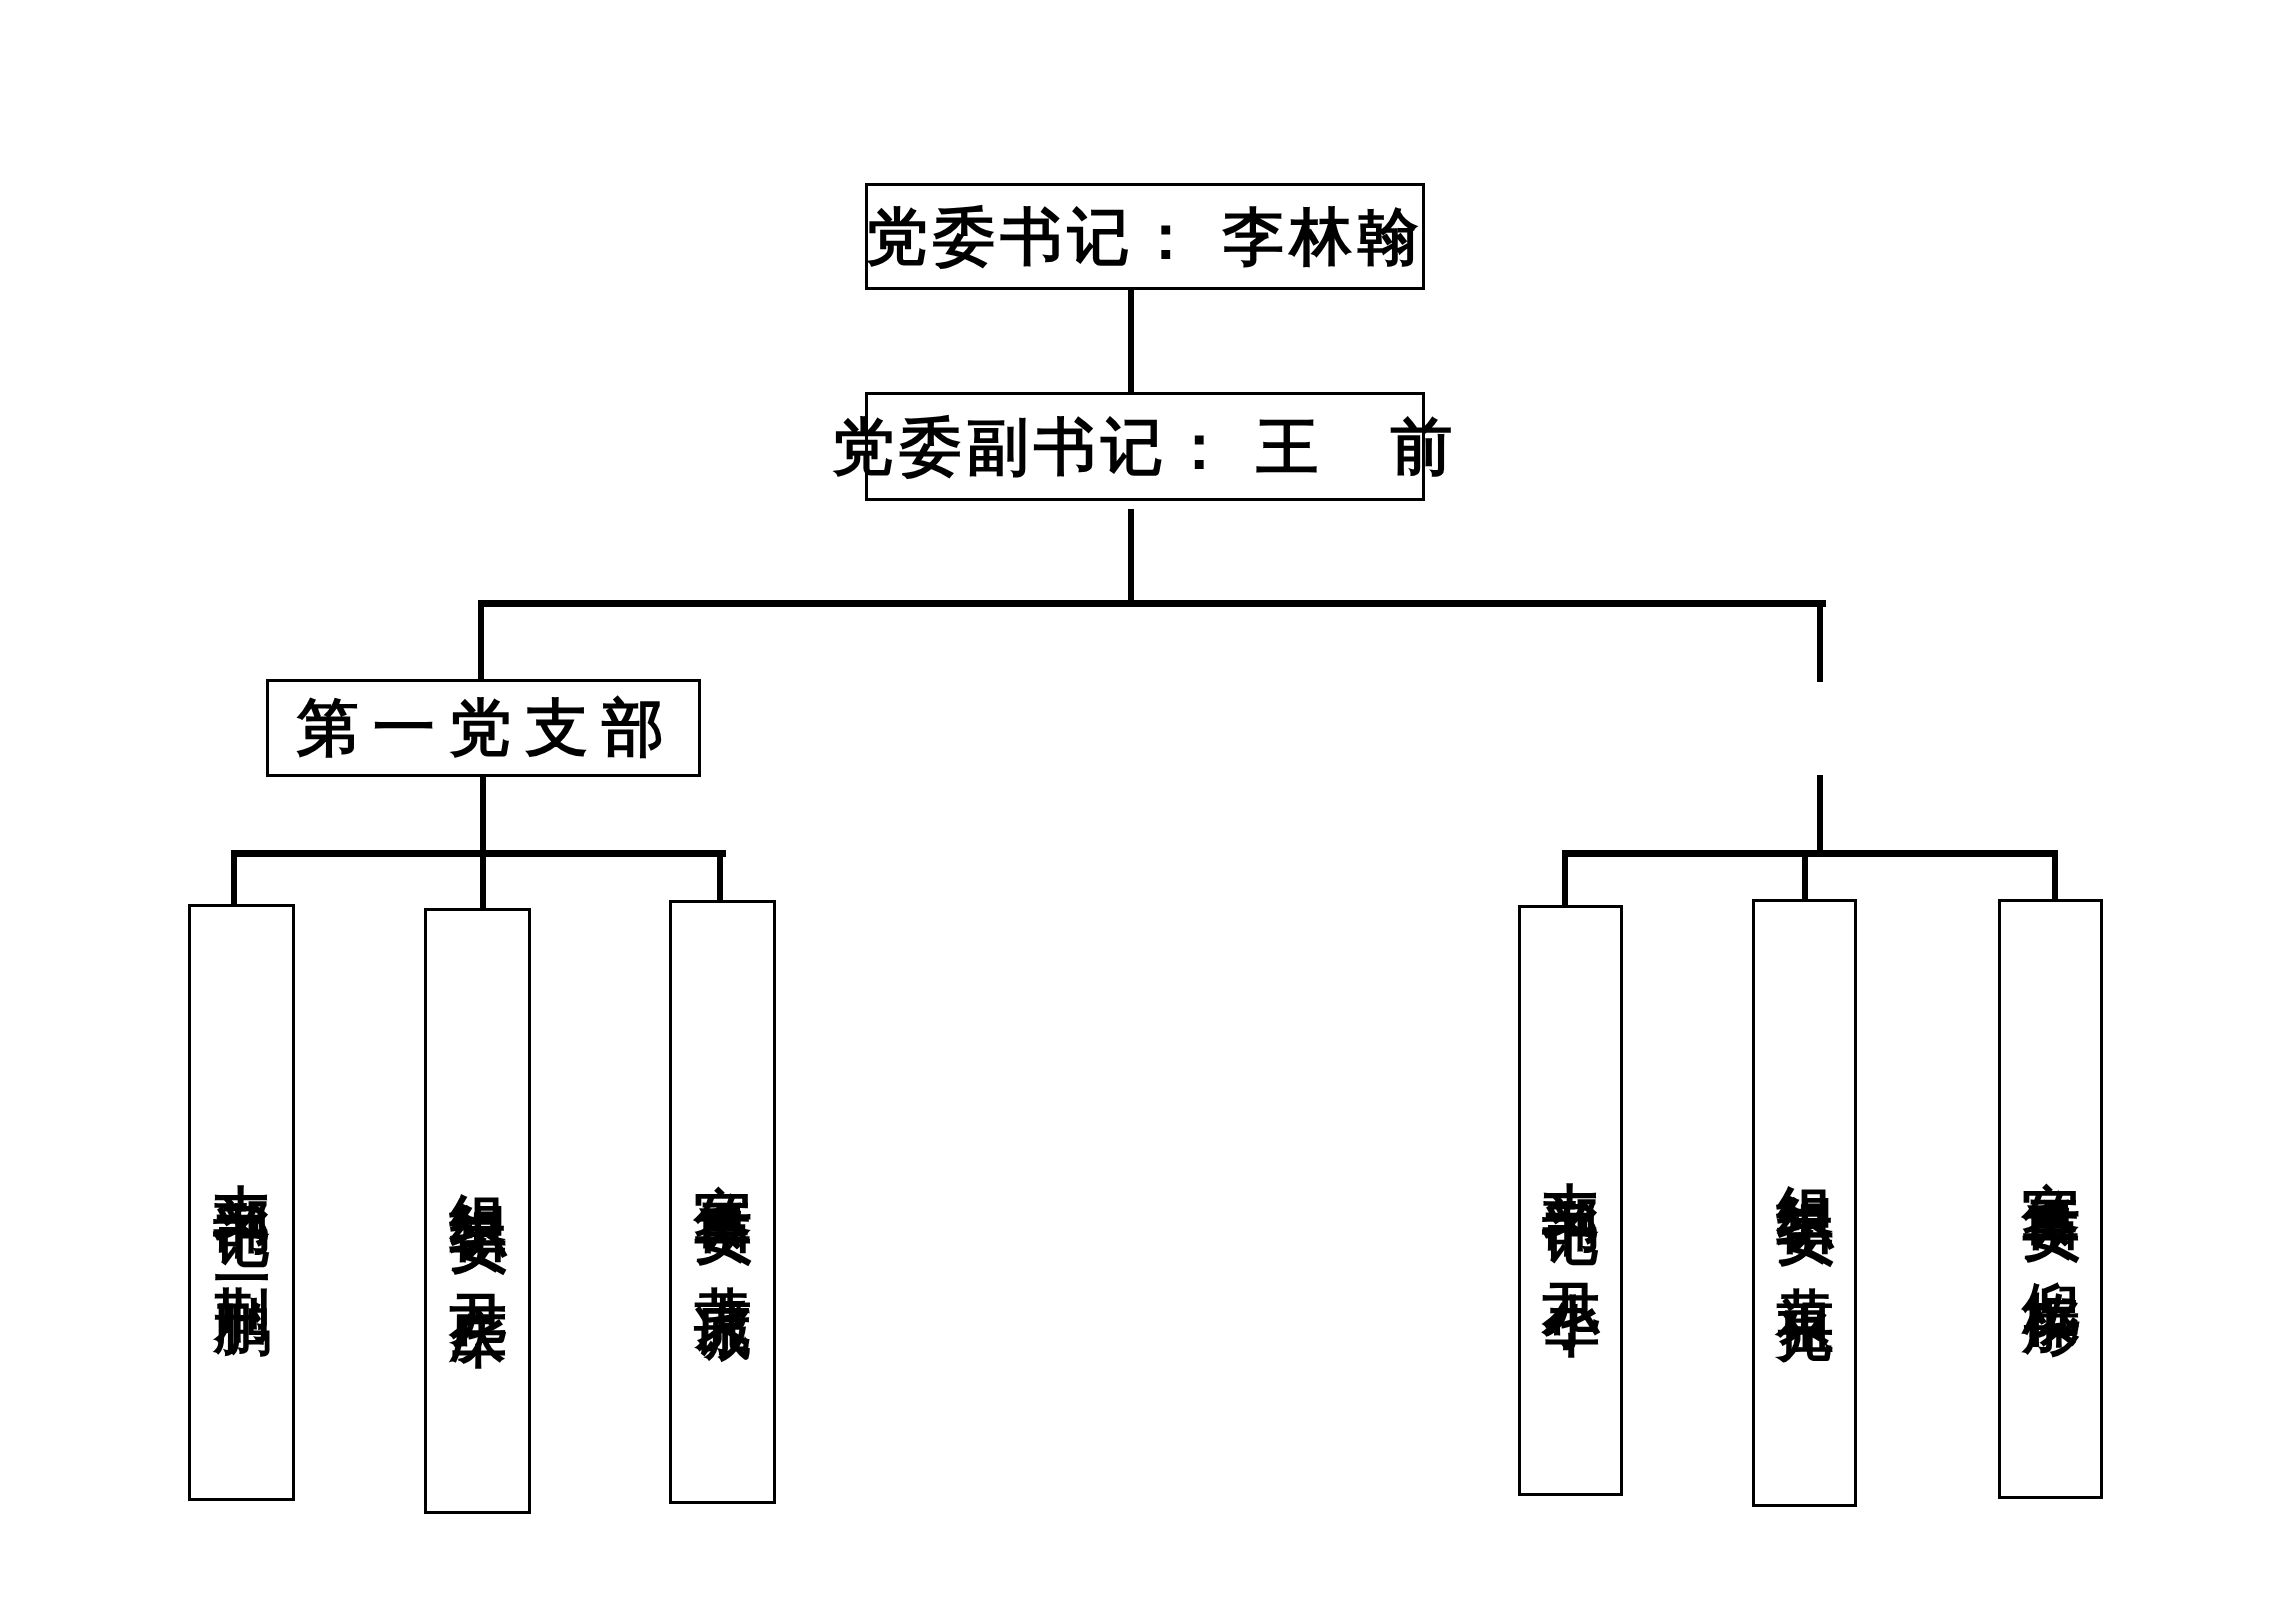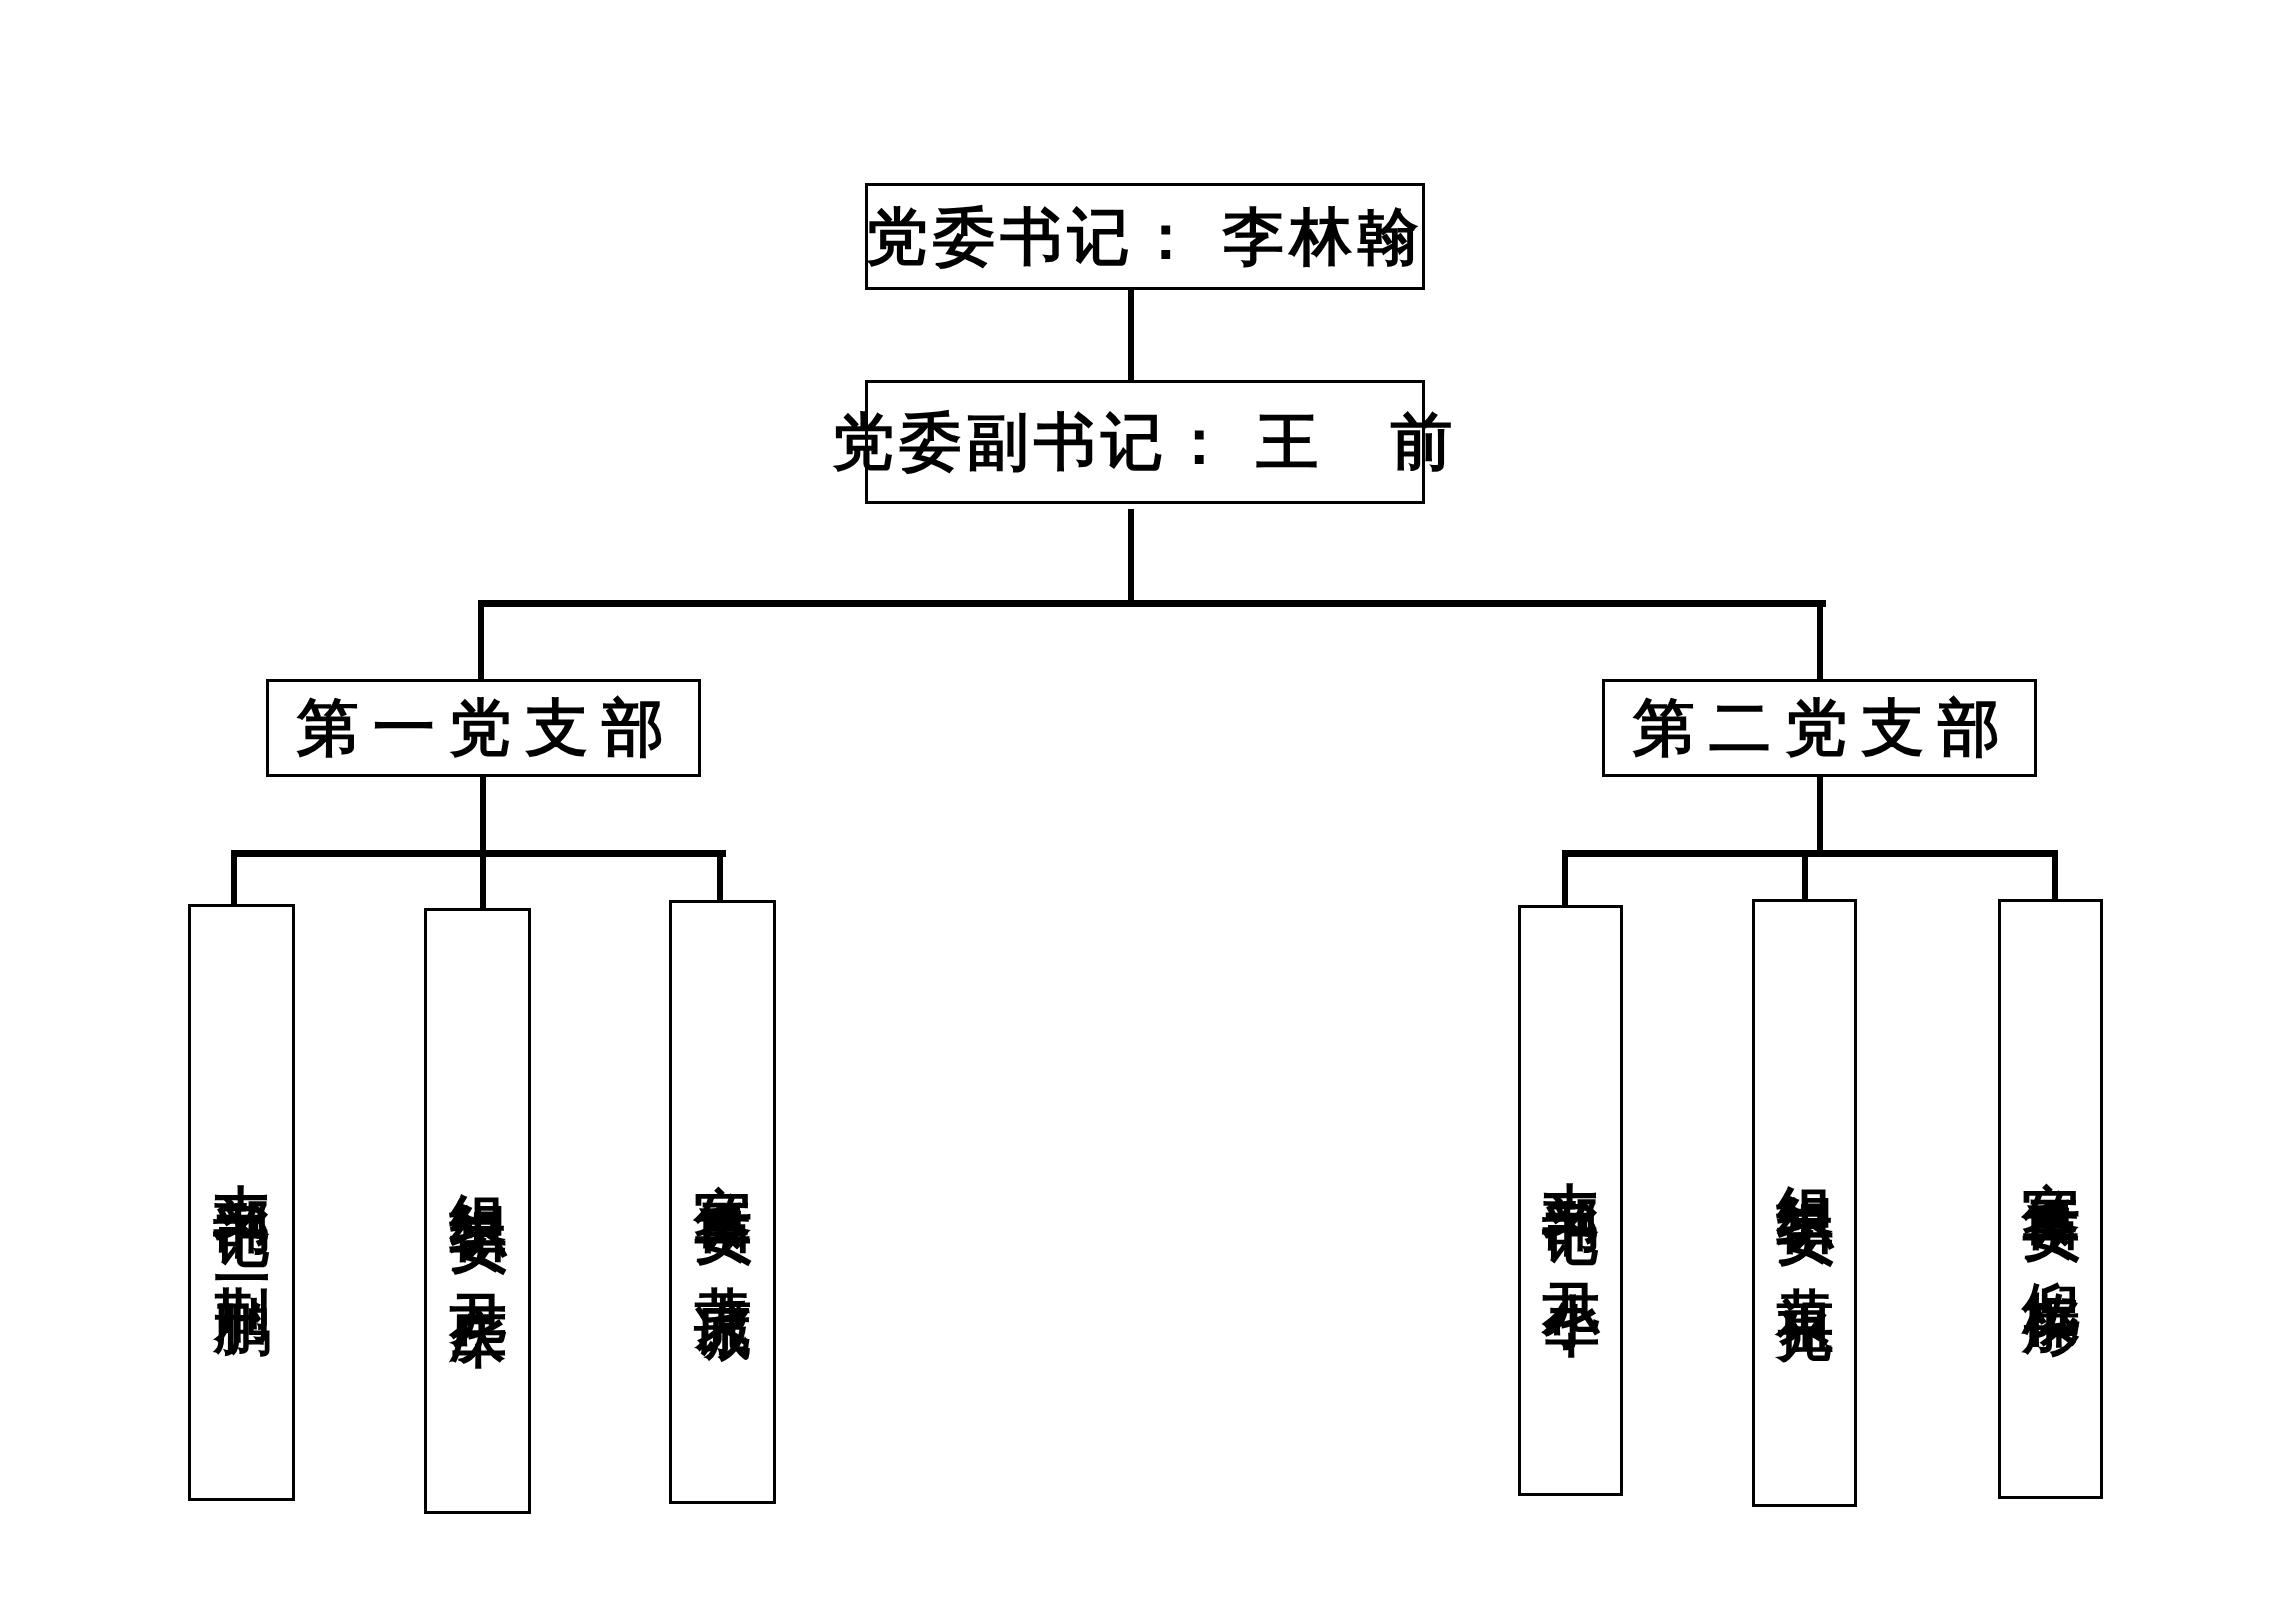--- a/index.html
+++ b/index.html
@@ -44,21 +44,21 @@
     font-size: 57px;
     letter-spacing: 9px;
     font-weight: bold;
   }
   .line {
     position: absolute;
     background: #000000;
   }
   
   .box-a { left: 865px; top: 155px;  width: 560px; height: 107px; }
-  .box-b { left: 865px; top: 352px;  width: 560px; height: 124px; }
+  .box-b { left: 865px; top: 364px;  width: 560px; height: 109px; }
   .box-c { left: 266px;  top: 651px; width: 435px; height: 98px; }
   .box-d { left: 1602px; top: 651px; width: 435px; height: 98px; }
   
   .box-e1 { left: 188px;  top: 876px; width: 107px; height: 597px; }
   .box-e2 { left: 424px;  top: 880px; width: 107px; height: 606px; }
   .box-e3 { left: 669px; top: 872px; width: 107px; height: 604px; }
   .box-f1 { left: 1518px; top: 877px; width: 105px; height: 591px; }
   .box-f2 { left: 1752px; top: 871px; width: 105px; height: 608px; }
   .box-f3 { left: 1998px; top: 871px; width: 105px; height: 600px; }
   
@@ -100,21 +100,20 @@
   <div class="line stub-r1"></div>
   <div class="line stub-r2"></div>
   <div class="line stub-r3"></div>
 
   <div class="obox hbox-top box-a">党委书记： 李林翰</div>
 
   <div class="obox hbox-top box-b">党委副书记： 王　前</div>
 
   <div class="obox hbox-branch box-c">第一党支部</div>
 
-  <div class="obox hbox-branch box-d">第二党支部</div>
 
   <div class="obox vbox box-e1">支部书记：荆一鹏</div>
 
   <div class="obox vbox box-e2">组织委员：尹庆华</div>
 
   <div class="obox vbox box-e3">宣传委员：黄虎诚</div>
 
   <div class="obox vbox box-f1">支部书记：尹小华</div>
 
   <div class="obox vbox box-f2">组织委员：黄祖光</div>

